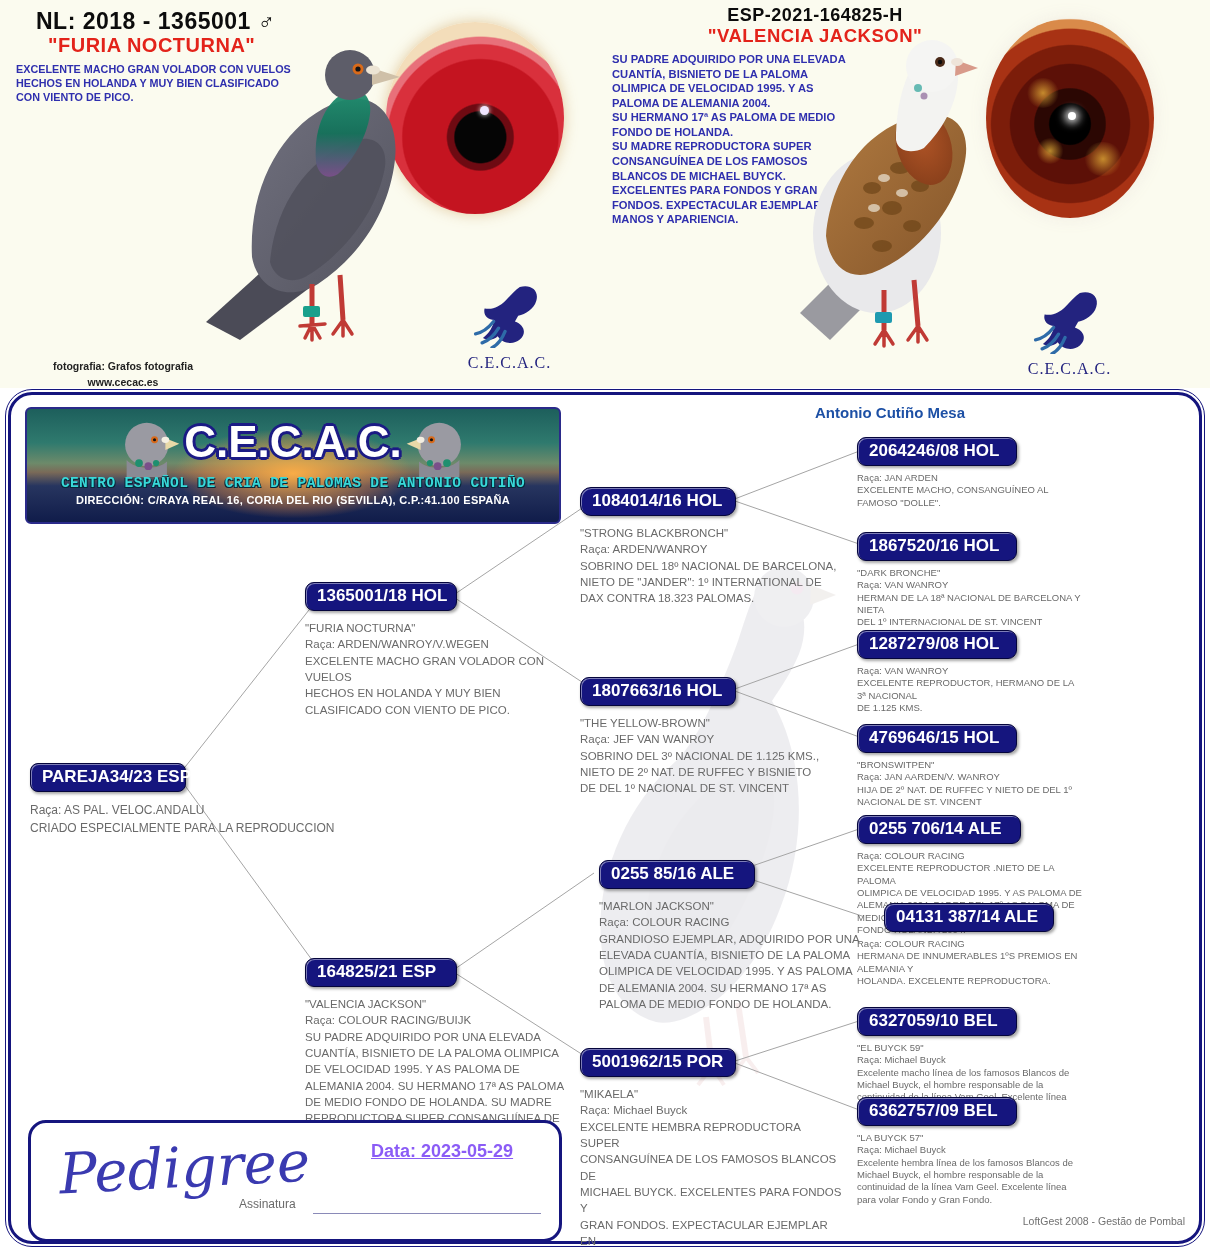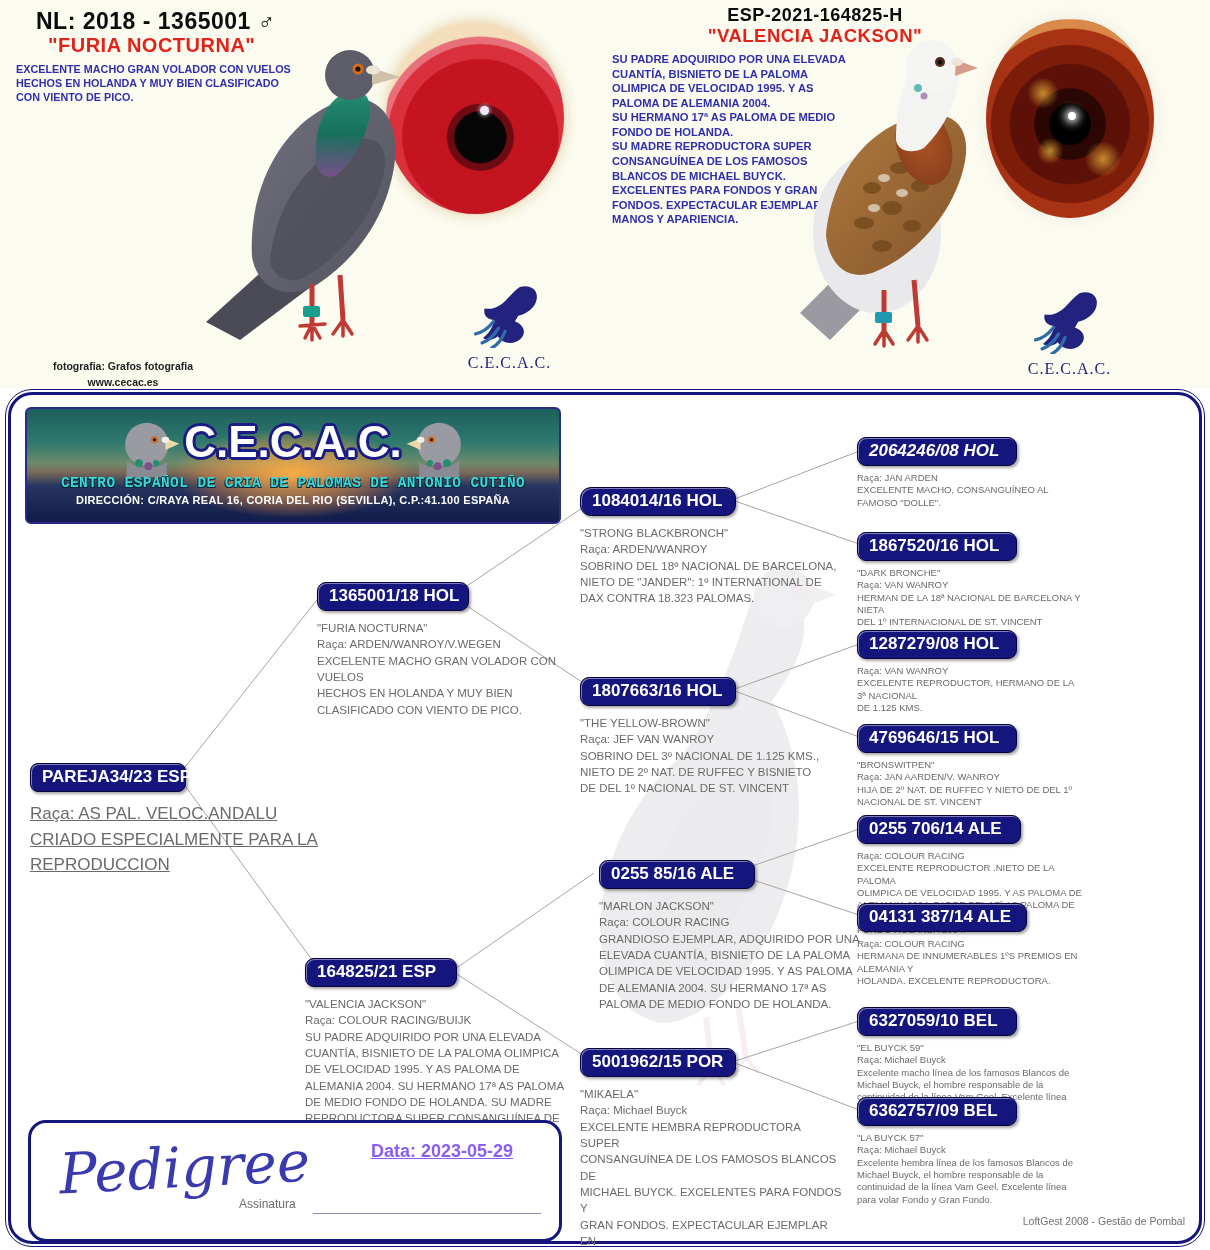--- a/index.html
+++ b/index.html
@@ -42,21 +42,21 @@
   .banner-tel{position:absolute;left:0;top:98px;width:100%;text-align:center;font-size:11px;font-weight:bold;color:#fff;letter-spacing:.3px;}
   .banner-head{position:absolute;top:6px;width:70px;height:62px;}
 
   .owner{position:absolute;left:690px;top:404px;width:400px;text-align:center;font-size:15px;font-weight:bold;color:#1d50a5;}
 
   
   .pnode{position:absolute;z-index:3;}
   .ringbox{display:inline-block;background:#15157e;color:#fff;font-weight:bold;font-size:17px;line-height:24px;padding:1px 11px 2px;border-radius:9px;border:1px solid #05053c;
     box-shadow:inset 1px 1px 0 rgba(255,255,255,.45), 1.5px 2px 3px rgba(0,0,0,.35);white-space:nowrap;}
   .ptext{margin-top:9px;color:#6a6a6a;}
-  .g0 .ptext{font-size:17px;line-height:1.5;width:310px;text-decoration:underline;}
+  .g0 .ptext{font-size:12px;line-height:1.5;width:310px;}
   .g2 .ptext{font-size:11.5px;line-height:1.42;width:262px;}
   .g4 .ptext{font-size:9.5px;line-height:1.3;width:226px;margin-top:6px;}
   .pre{white-space:pre-line;}
   .lines-svg{position:absolute;left:0;top:0;z-index:2;pointer-events:none;}
   .watermark{position:absolute;left:556px;top:545px;z-index:1;opacity:.17;}
 
   
   .footbox{position:absolute;left:28px;top:1120px;width:528px;height:116px;border:3px solid #15157e;border-radius:18px;background:#fff;z-index:4;}
   .pedigree-script{position:absolute;left:28px;top:12px;font-family:"DejaVu Serif",serif;font-style:italic;font-size:56px;color:#3a3ab0;transform:rotate(-3deg);}
   .foot-date{position:absolute;left:340px;top:18px;font-size:18px;font-weight:bold;color:#8b5cf6;text-decoration:underline;}
@@ -244,30 +244,31 @@
       <path d="M70,30 L88,37 L70,45 Z" fill="#e8d9a8"></path>
       <ellipse cx="70" cy="32" rx="5" ry="4" fill="#f4efe2"></ellipse>
       <circle cx="56" cy="32" r="4.5" fill="#d86a1a"></circle>
         <circle cx="56" cy="32" r="2" fill="#111"></circle>
     </svg>
     <div class="banner-title">C.E.C.A.C.</div>
     <div class="banner-sub">CENTRO ESPAÑOL DE CRIA DE PALOMAS DE ANTONIO CUTIÑO</div>
     <div class="banner-addr">DIRECCIÓN: C/RAYA REAL 16, CORIA DEL RIO (SEVILLA), C.P.:41.100 ESPAÑA</div>
   </div>
 
+  <div class="owner">Antonio Cutiño Mesa</div>
 
   <div class="pnode g0" style="left:30px;top:763px;">
     <div class="ringbox" style="width:132px;border-radius:8px;">PAREJA34/23 ESP</div>
     <div class="ptext">
       <div>Raça: AS PAL. VELOC.ANDALU</div>
       <div class="pre">CRIADO  ESPECIALMENTE  PARA  LA  REPRODUCCION</div>
     </div>
   </div>
 
-  <div class="pnode g2" style="left:317px;top:582px;">
+  <div class="pnode g2" style="left:305px;top:582px;">
     <div class="ringbox" style="width:128px;">1365001/18 HOL</div>
     <div class="ptext">
       <div>"FURIA NOCTURNA"</div>
       <div>Raça: ARDEN/WANROY/V.WEGEN</div>
       <div class="pre">EXCELENTE MACHO GRAN VOLADOR CON VUELOS
 HECHOS EN HOLANDA Y MUY BIEN
 CLASIFICADO CON VIENTO DE PICO.</div>
     </div>
   </div>
 
@@ -328,21 +329,21 @@
       <div>Raça: Michael Buyck</div>
       <div class="pre">EXCELENTE HEMBRA  REPRODUCTORA SUPER
 CONSANGUÍNEA DE LOS FAMOSOS BLANCOS DE
 MICHAEL BUYCK. EXCELENTES PARA FONDOS Y
 GRAN FONDOS. EXPECTACULAR EJEMPLAR EN
 MANOS Y APARIENCIA.</div>
     </div>
   </div>
 
   <div class="pnode g4" style="left:857px;top:437px;">
-    <div class="ringbox" style="width:136px;font-style:italic;">2064246/08 HOL</div>
+    <div class="ringbox" style="width:136px;">2064246/08 HOL</div>
     <div class="ptext">
       <div>Raça: JAN ARDEN</div>
       <div class="pre">EXCELENTE MACHO, CONSANGUÍNEO AL FAMOSO "DOLLE".</div>
     </div>
   </div>
 
   <div class="pnode g4" style="left:857px;top:532px;">
     <div class="ringbox" style="width:136px;">1867520/16 HOL</div>
     <div class="ptext">
       <div>"DARK BRONCHE"</div>
@@ -376,21 +377,21 @@
     <div class="ptext">
       <div>Raça: COLOUR RACING</div>
       <div class="pre">EXCELENTE REPRODUCTOR .NIETO DE LA PALOMA
 OLIMPICA DE VELOCIDAD 1995. Y AS PALOMA DE
 ALEMANIA 2004. PADRE DEL  17º AS PALOMA DE MEDIO
 FONDO HOLANDA 2004.</div>
     </div>
   </div>
 
   <div class="pnode g4" style="left:857px;top:903px;">
-    <div class="ringbox" style="width:146px;">04131 387/14 ALE</div>
+    <div class="ringbox" style="width:146px;margin-left:27px;">04131 387/14 ALE</div>
     <div class="ptext">
       <div>Raça: COLOUR RACING</div>
       <div class="pre">HERMANA DE INNUMERABLES 1ºS PREMIOS EN ALEMANIA Y
 HOLANDA. EXCELENTE REPRODUCTORA.</div>
     </div>
   </div>
 
   <div class="pnode g4" style="left:857px;top:1007px;">
     <div class="ringbox" style="width:136px;">6327059/10 BEL</div>
     <div class="ptext">

